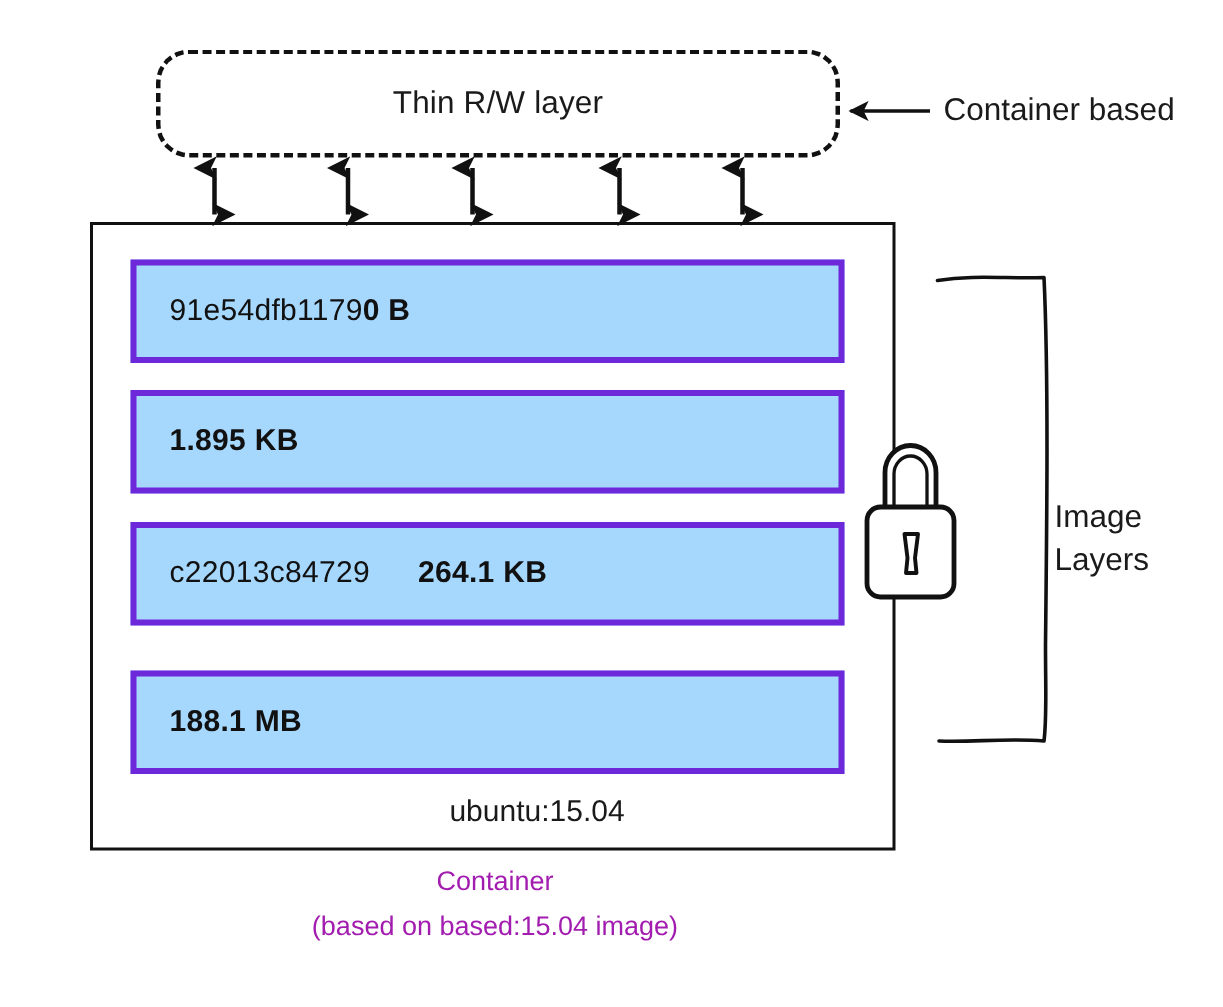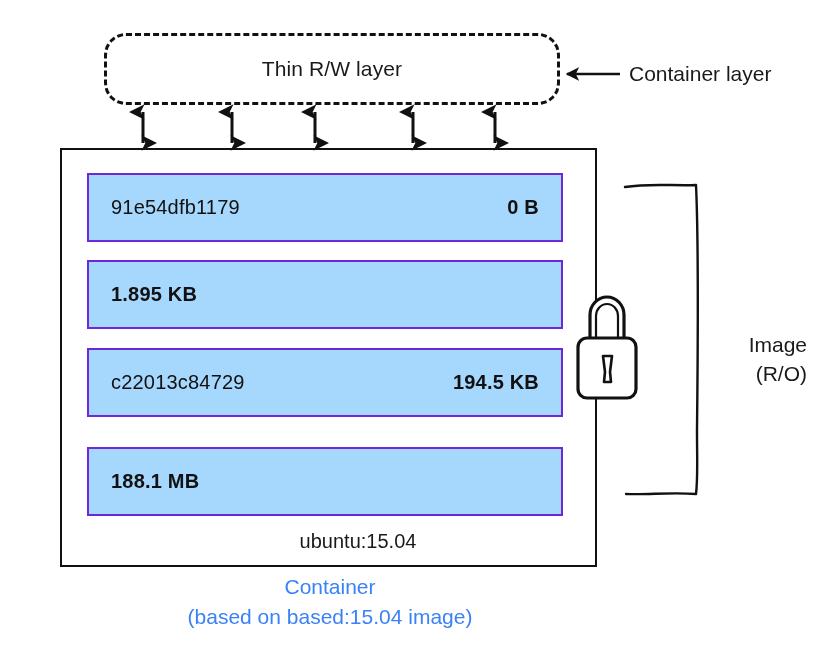--- a/index.html
+++ b/index.html
@@ -65,71 +65,70 @@
     background: #ffffff;
   }
 
   
   .layer {
     position: absolute;
     left: 87px;
     width: 476px;
     height: 69px;
     box-sizing: border-box;
-    border: 2px solid #6d28d9;
+    border: 4px solid #6d28d9;
     background: #a6d7fd;
     display: flex;
     align-items: center;
-    justify-content: space-between;
     padding: 0 22px;
     font-size: 20px;
     color: #111111;
   }
   .layer-id { letter-spacing: 0.2px; }
   .layer-size { letter-spacing: 0.2px; font-weight: bold; }
 
   .layer-0 { top: 173px; }
   .layer-1 { top: 260px; }
   .layer-2 { top: 347px; }
   .layer-3 { top: 446px; }
 
   
-  .layer-2 { top: 348px; }
+  .layer-2 { top: 348px; gap: 32px; }
   .layer-3 { top: 447px; }
 
   
   .image-tag {
     position: absolute;
     left: 60px;
     top: 530px;
     width: 596px;
     text-align: center;
     font-size: 20px;
     color: #1a1a1a;
   }
 
   
   .caption {
     position: absolute;
     left: 40px;
     top: 572px;
     width: 580px;
     text-align: center;
-    font-size: 21px;
+    font-size: 18px;
     line-height: 30px;
-    color: #3b82f6;
+    color: #a21caf;
   }
 
   
   .bracket-label {
     position: absolute;
     left: 703px;
     top: 330px;
     width: 104px;
-    text-align: right;
+    text-align: left;
     font-size: 21px;
     line-height: 29px;
     color: #1a1a1a;
   }
 
   
   .overlay {
     position: absolute;
     inset: 0;
     width: 815px;
@@ -139,49 +138,49 @@
 </style>
 </head>
 <body>
 
 <div class="canvas">
 
   <div class="rw-layer">
     <span class="rw-layer-label">Thin R/W layer</span>
   </div>
 
-  <div class="container-layer-label">Container layer</div>
+  <div class="container-layer-label">Container based</div>
 
   <div class="container-box"></div>
 
   <div class="layer layer-0">
     <span class="layer-id">91e54dfb1179</span>
     <span class="layer-size">0 B</span>
   </div>
   <div class="layer layer-1">
     <span class="layer-size">1.895 KB</span>
   </div>
   <div class="layer layer-2">
     <span class="layer-id">c22013c84729</span>
-    <span class="layer-size">194.5 KB</span>
+    <span class="layer-size">264.1 KB</span>
   </div>
   <div class="layer layer-3">
     <span class="layer-size">188.1 MB</span>
   </div>
 
   <div class="image-tag">ubuntu:15.04</div>
 
   <div class="caption">
     <div>Container</div>
     <div>(based on based:15.04 image)</div>
   </div>
 
   <div class="bracket-label">
     <div>Image</div>
-    <div>(R/O)</div>
+    <div>Layers</div>
   </div>
 
   <svg class="overlay" viewBox="0 0 815 671">
     <defs>
       <marker id="arrowUp" viewBox="0 0 10 10" refX="5" refY="9" markerWidth="5.2" markerHeight="5.2" orient="auto-start-reverse">
         <path d="M 5 0 L 10 10 L 5 7.5 L 0 10 z" fill="#111111"></path>
       </marker>
       <marker id="arrowLeftHead" viewBox="0 0 10 10" refX="9" refY="5" markerWidth="5.6" markerHeight="5.6" orient="auto">
         <path d="M 10 5 L 0 0 L 2.5 5 L 0 10 z" fill="#111111"></path>
       </marker>

